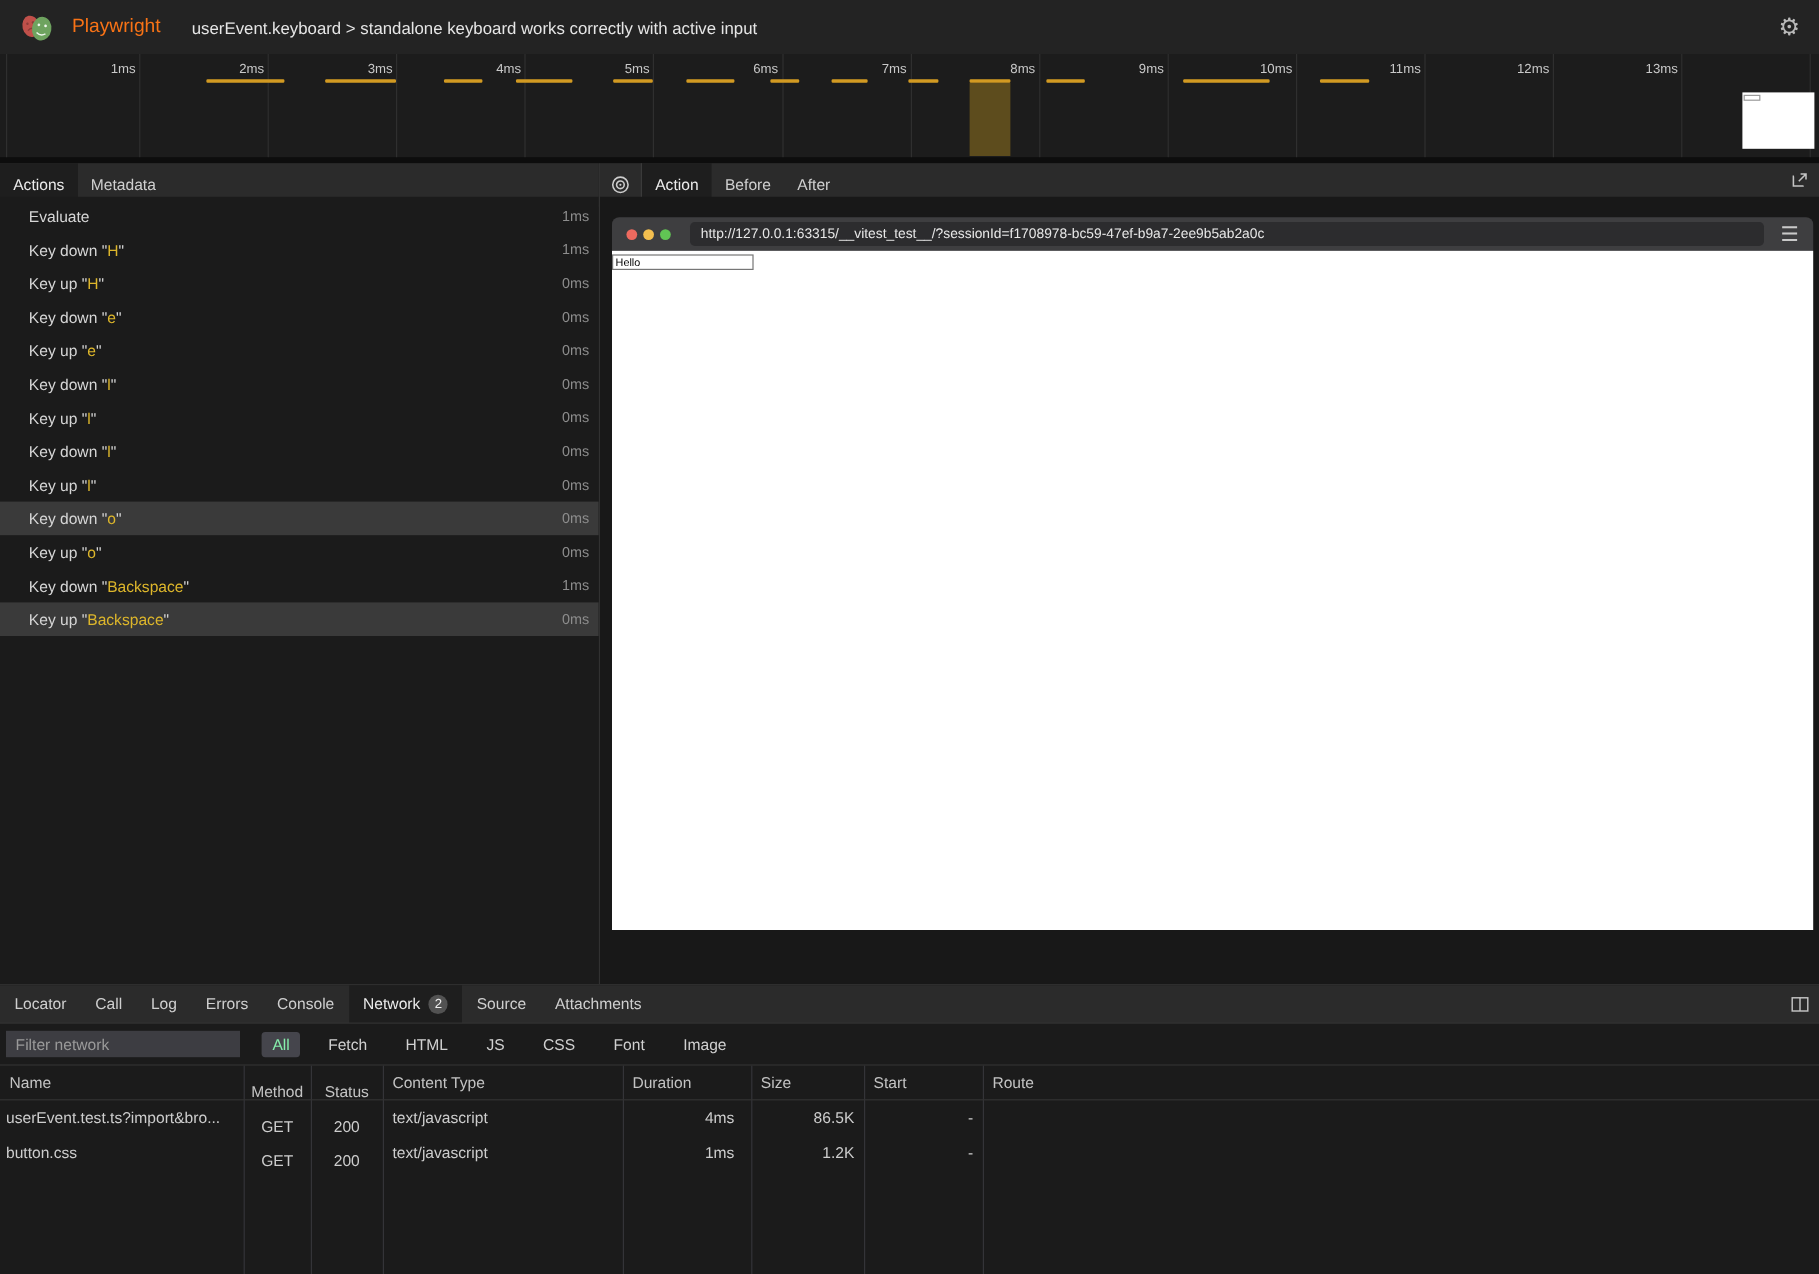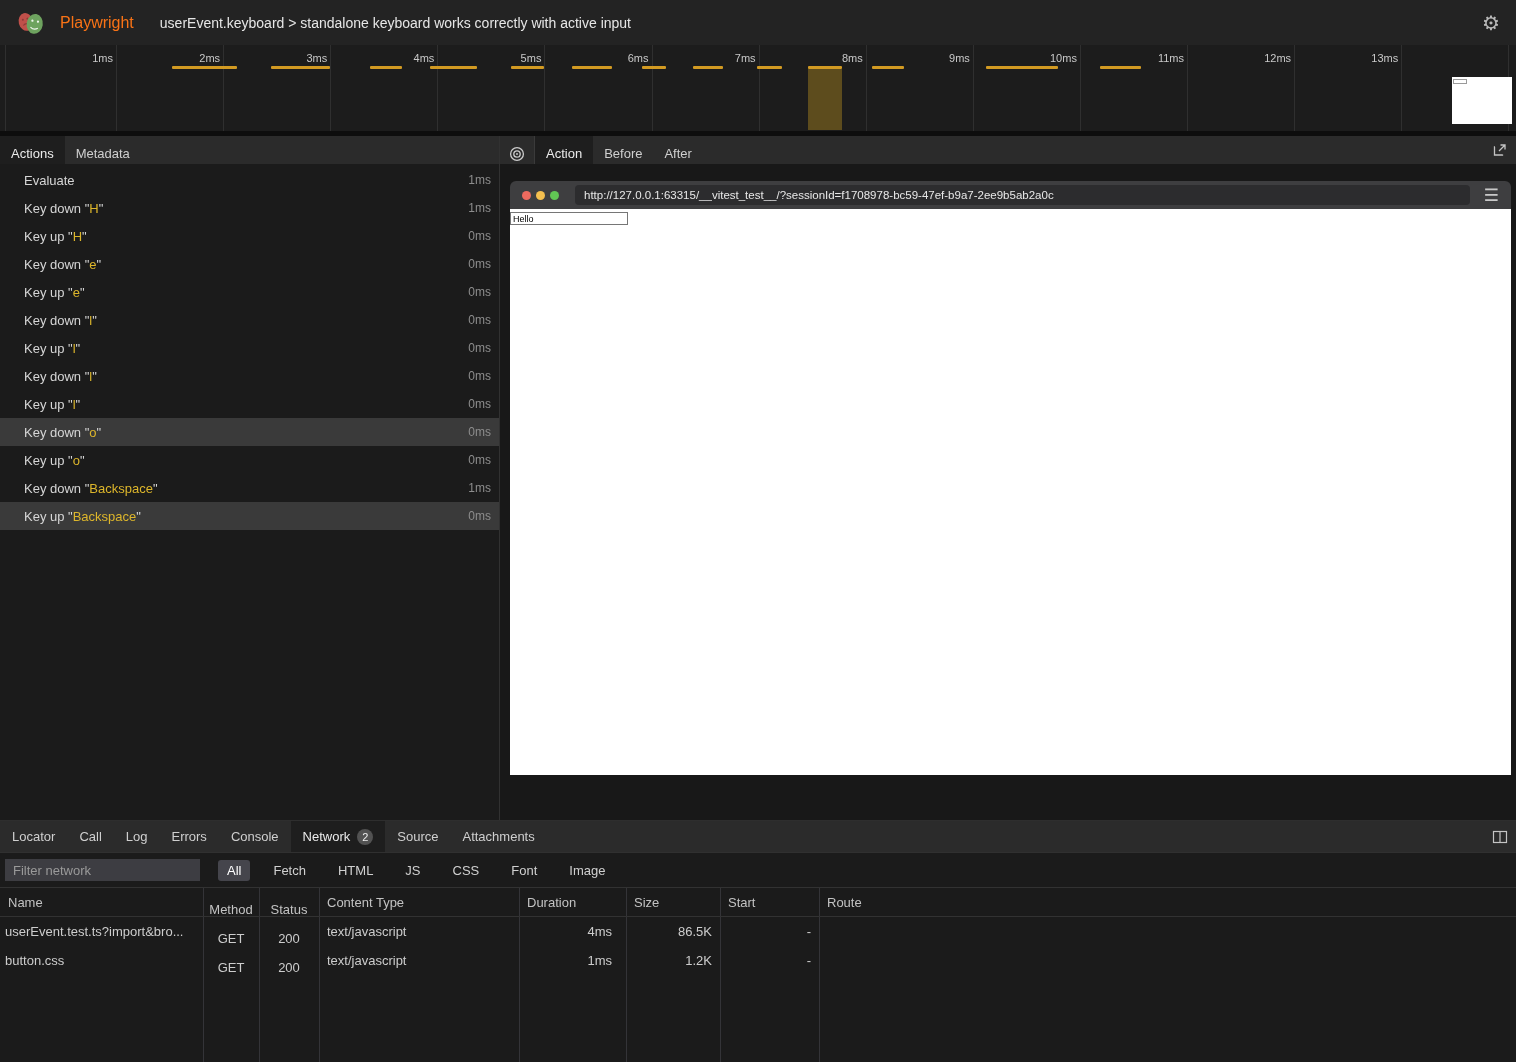--- a/index.html
+++ b/index.html
@@ -76,21 +76,21 @@
            width:16px; height:16px; border-radius:50%; display:flex;
            align-items:center; justify-content:center; }
   .cols-icon { position:absolute; right:8px; top:8px; cursor:pointer; }
   .net-toolbar { height:34px; display:flex; align-items:center; }
   .filter { margin-left:5px; width:195px; height:22px; background:#3d3d42; border:none;
             color:#dddddd; font-size:13px; padding:0 8px; outline:none;
             font-family:"Liberation Sans",sans-serif; }
   .filter::placeholder { color:#9a9a9a; }
   .chips { display:flex; margin-left:18px; }
   .chip { padding:3px 9px; margin-right:14px; border-radius:3px; color:#d0d0d0; cursor:pointer; }
-  .chip.selected { background:#45454c; color:#ffffff; }
+  .chip.selected { background:#45454c; color:#86efac; }
   .net-table { position:absolute; top:66px; left:0; right:0; bottom:0; border-top:1px solid #323232; }
   .vdiv { position:absolute; top:0; bottom:0; width:1px; background:#343438; }
   .net-header { display:flex; height:29px; border-bottom:1px solid #323232; color:#c3c3c3; position:relative; }
   .net-row { display:flex; height:29px; color:#cdcdcd; cursor:pointer; position:relative; }
   .cell { display:flex; align-items:center; padding:0 8px; white-space:nowrap; overflow:hidden; }
   .cell.al { justify-content:flex-start; }
   .cell.ac { justify-content:center;margin-top:14px; }
   .cell.ar { justify-content:flex-end; }
   .cell.pr14 { padding-right:14px; }
 </style>

